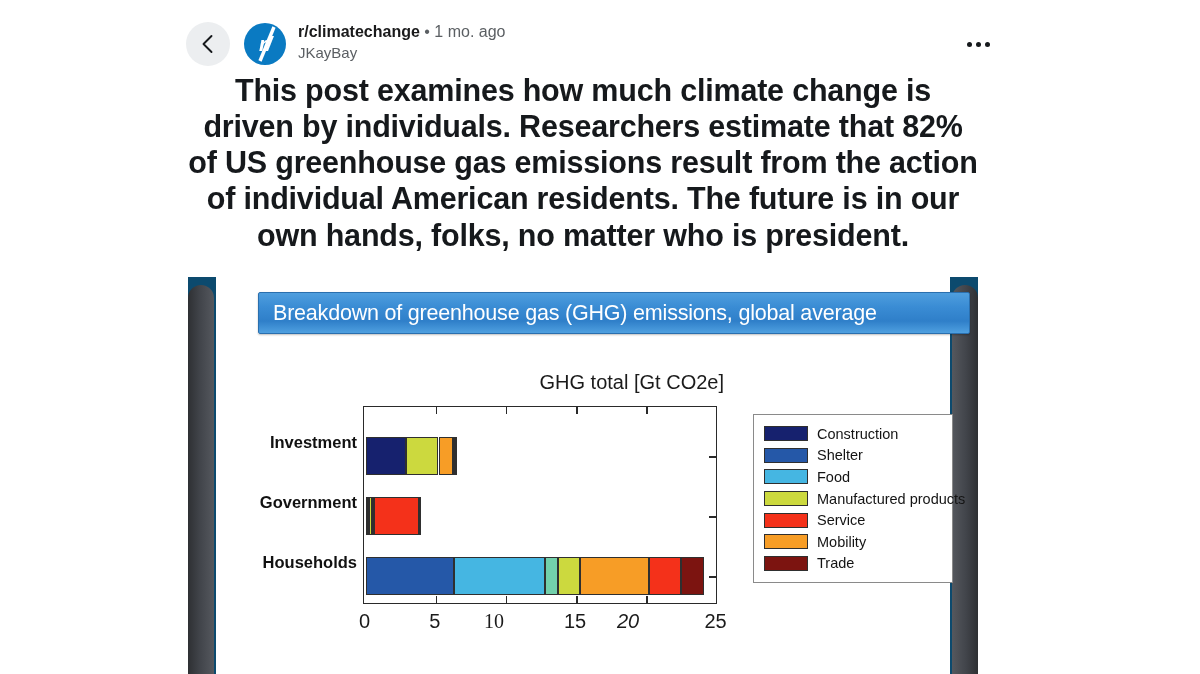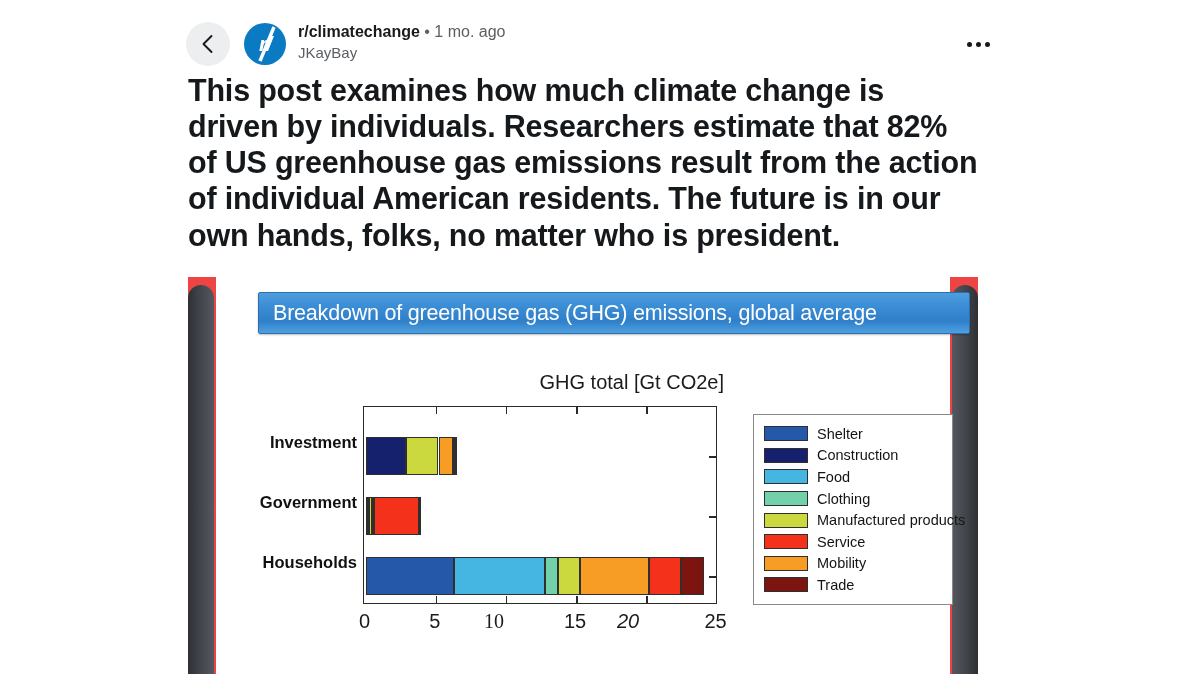--- a/index.html
+++ b/index.html
@@ -85,28 +85,29 @@
   
   .post-body {
     position: absolute;
     left: 188px; top: 72px;
     width: 790px;
     font-size: 30.5px;
     font-weight: bold;
     line-height: 1.185;
     color: #16191c;
     letter-spacing: -0.2px;
+    text-align: center;
   }
 
   
   .embed {
     position: absolute;
     left: 188px; top: 277px;
     width: 790px; height: 397px;
-    background: #ef4444;
+    background: #0c4a6e;
     overflow: hidden;
   }
   
   .bar-left, .bar-right {
     position: absolute; top: 8px;
     width: 26px; height: 420px;
     border-radius: 13px;
   }
   .bar-left {
     left: 0;
@@ -333,34 +334,30 @@
             <div class="seg" style="left: 192.348px; width: 22.464px; background: rgb(204, 217, 62);"></div>
             <div class="seg" style="left: 214.812px; width: 68.796px; background: rgb(247, 157, 38);"></div>
             <div class="seg" style="left: 283.608px; width: 32.292px; background: rgb(244, 49, 26);"></div>
             <div class="seg" style="left: 315.9px; width: 22.464px; background: rgb(124, 20, 16);"></div>
           </div>
         </div>
 
       <div class="legend">
 
       <div class="legend-row">
+            <div class="swatch" style="background: rgb(22, 33, 110);"></div>
+            <div class="legend-label">Construction</div>
+          </div>
+          <div class="legend-row">
             <div class="swatch" style="background: rgb(37, 88, 168);"></div>
             <div class="legend-label">Shelter</div>
           </div>
           <div class="legend-row">
-            <div class="swatch" style="background: rgb(22, 33, 110);"></div>
-            <div class="legend-label">Construction</div>
-          </div>
-          <div class="legend-row">
             <div class="swatch" style="background: rgb(69, 182, 226);"></div>
             <div class="legend-label">Food</div>
-          </div>
-          <div class="legend-row">
-            <div class="swatch" style="background: rgb(114, 208, 171);"></div>
-            <div class="legend-label">Clothing</div>
           </div>
           <div class="legend-row">
             <div class="swatch" style="background: rgb(204, 217, 62);"></div>
             <div class="legend-label">Manufactured products</div>
           </div>
           <div class="legend-row">
             <div class="swatch" style="background: rgb(244, 49, 26);"></div>
             <div class="legend-label">Service</div>
           </div>
           <div class="legend-row">

